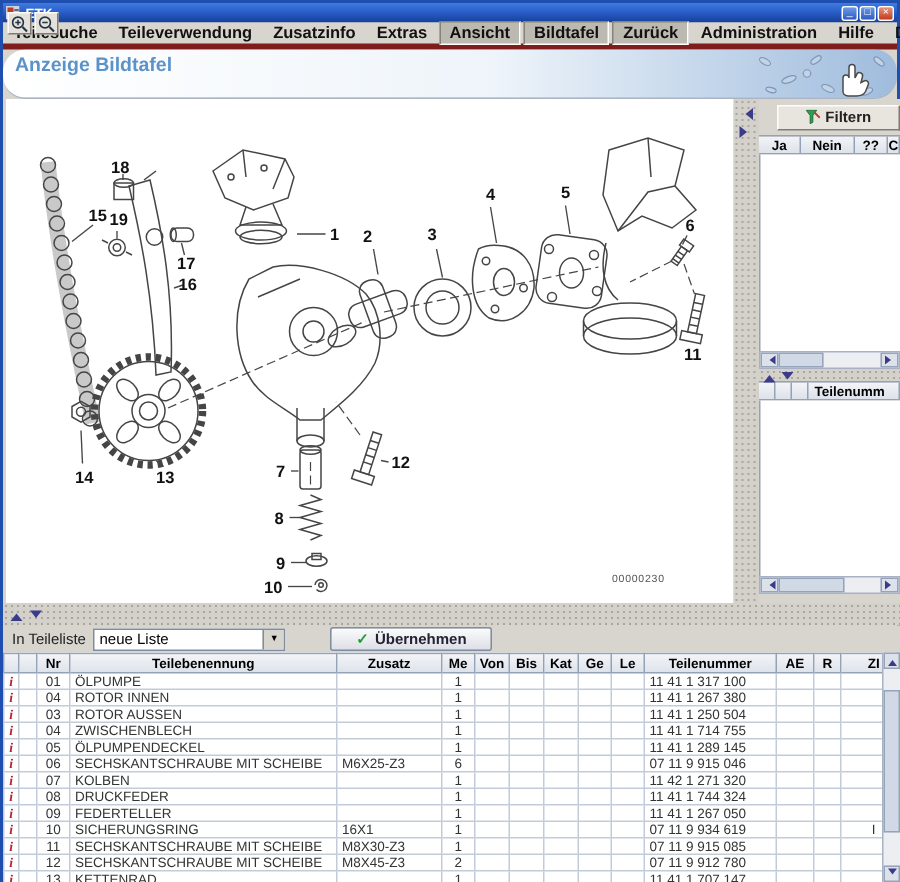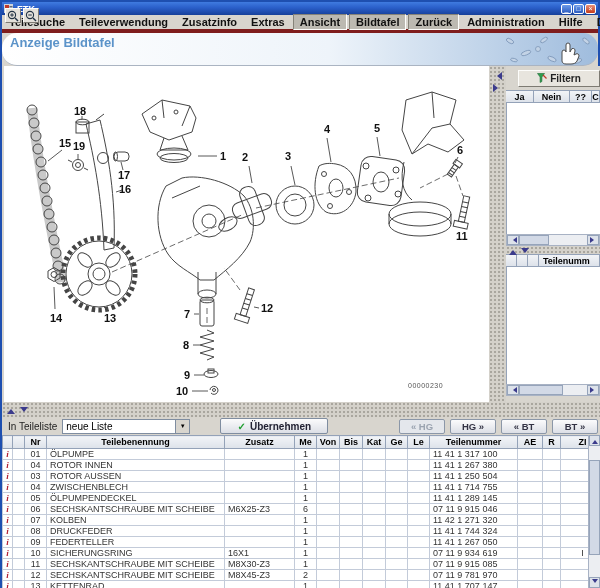--- a/index.html
+++ b/index.html
@@ -424,26 +424,20 @@
   <div id="btoolbar">
     <span class="lbl">In Teileliste</span>
     <div id="combo">
       <span class="val">neue Liste</span>
       <span class="cbtn">▼</span>
     </div>
     <div id="applybtn">
       <span class="chk">✓</span>
       <span>Übernehmen</span>
     </div>
-    <div id="navbtns">
-      <div class="navbtn disabled">« HG</div>
-      <div class="navbtn">HG »</div>
-      <div class="navbtn">« BT</div>
-      <div class="navbtn">BT »</div>
-    </div>
   </div>
 
   <div id="tablewrap">
     <table>
       <thead>
         <tr>
           <th class="c-i"></th>
           <th class="c-b"></th>
           <th class="c-nr">Nr</th>
           <th class="c-name">Teilebenennung</th>
@@ -653,21 +647,21 @@
     <td class="c-b"></td>
     <td class="c-nr t-c">12</td>
     <td class="c-name">SECHSKANTSCHRAUBE MIT SCHEIBE</td>
     <td class="c-zus">M8X45-Z3</td>
     <td class="c-me t-c">2</td>
     <td class="c-von"></td>
     <td class="c-bis"></td>
     <td class="c-kat"></td>
     <td class="c-ge"></td>
     <td class="c-le"></td>
-    <td class="c-tnr">07 11 9 781 970</td>
+    <td class="c-tnr">07 11 9 912 780</td>
     <td class="c-ae"></td>
     <td class="c-r"></td>
     <td class="c-zi t-c"></td>
   </tr>
           <tr>
     <td class="c-i t-c"><span class="iico">i</span></td>
     <td class="c-b"></td>
     <td class="c-nr t-c">13</td>
     <td class="c-name">KETTENRAD</td>
     <td class="c-zus"></td>

